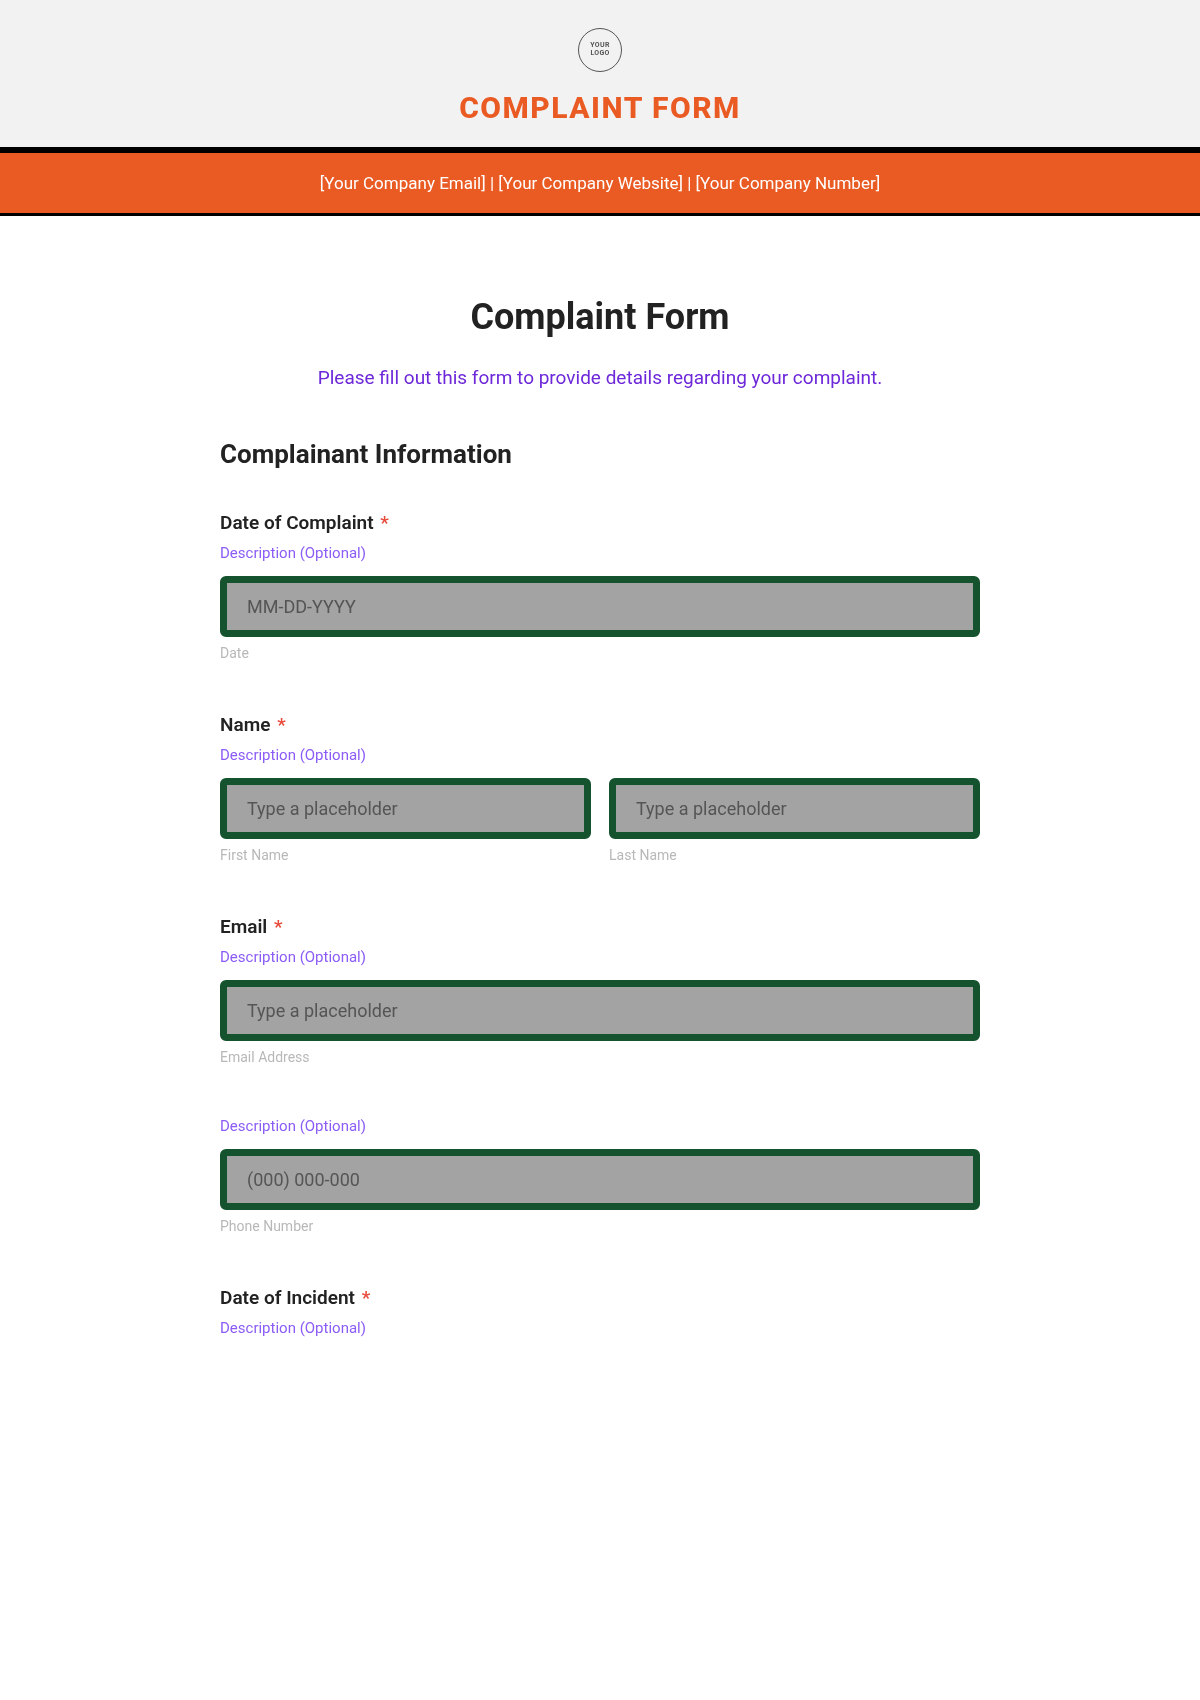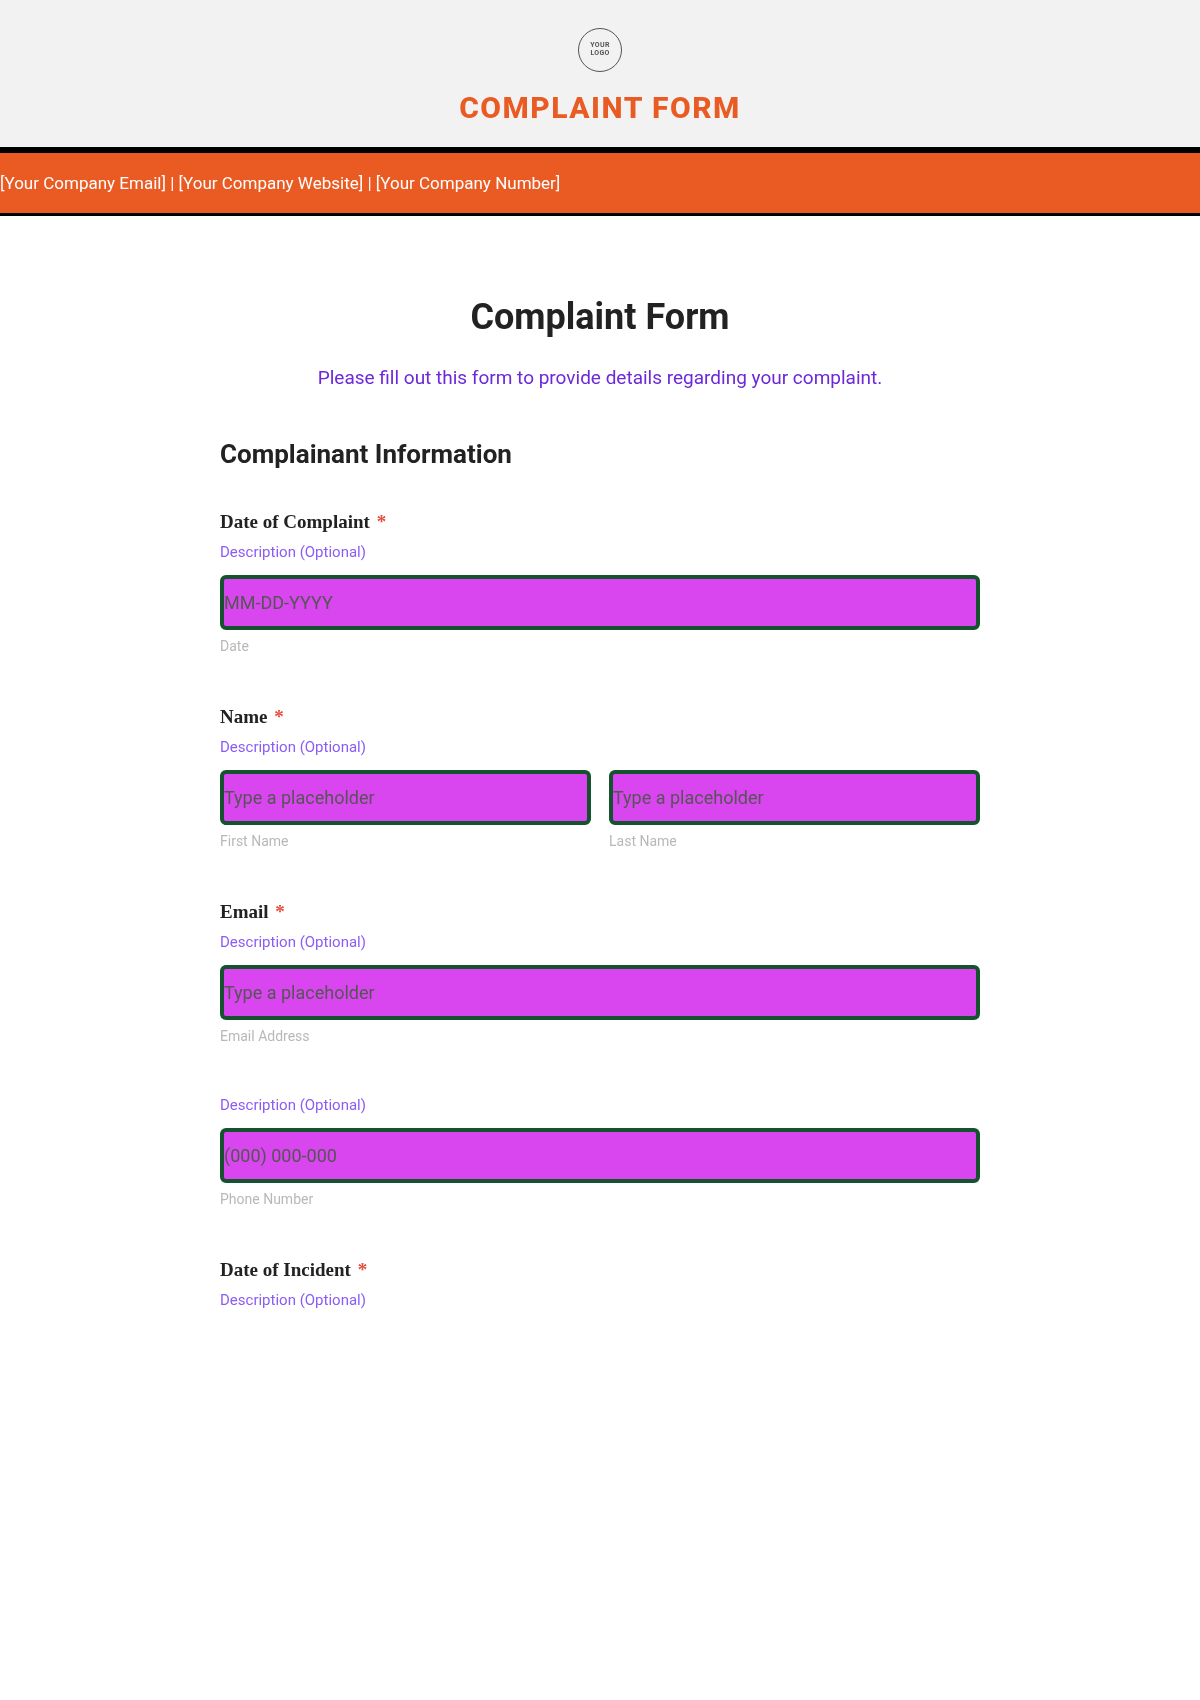--- a/index.html
+++ b/index.html
@@ -33,21 +33,21 @@
   }
   .banner-title {
     font-size: 30px;
     font-weight: 800;
     color: #EA5B24;
     letter-spacing: 1.5px;
   }
   .orange-bar {
     background: #EA5B24;
     color: #fff;
-    text-align: left;
+    text-align: center;
     padding: 20px 0;
     font-size: 17px;
     border-top: 3px solid #000;
     border-bottom: 3px solid #000;
   }
   .content {
     max-width: 820px;
     margin: 0 auto;
     padding: 80px 30px 40px 30px;
   }
@@ -71,36 +71,35 @@
     margin-bottom: 42px;
   }
   .field-group {
     margin-bottom: 52px;
   }
   .field-label {
     font-size: 19px;
     font-weight: 600;
     color: #222;
     margin-bottom: 10px;
-    font-family: Liberation Serif, serif;
   }
   .req { color: #e84b3c; margin-left: 2px; }
   .field-desc {
     font-size: 15px;
     color: #8b5cf6;
     margin-bottom: 14px;
   }
   .input {
     width: 100%;
     font-size: 18px;
-    padding: 13px 0;
-    border: 4px solid #14532d;
+    padding: 13px 20px;
+    border: 7px solid #14532d;
     border-radius: 6px;
     color: #333;
-    background: #d946ef;
+    background: #a3a3a3;
     font-family: inherit;
   }
   .input::placeholder { color: #555; opacity: 1; }
   .row {
     display: flex;
     gap: 18px;
   }
   .col { flex: 1; }
   .sub-label {
     font-size: 14px;

